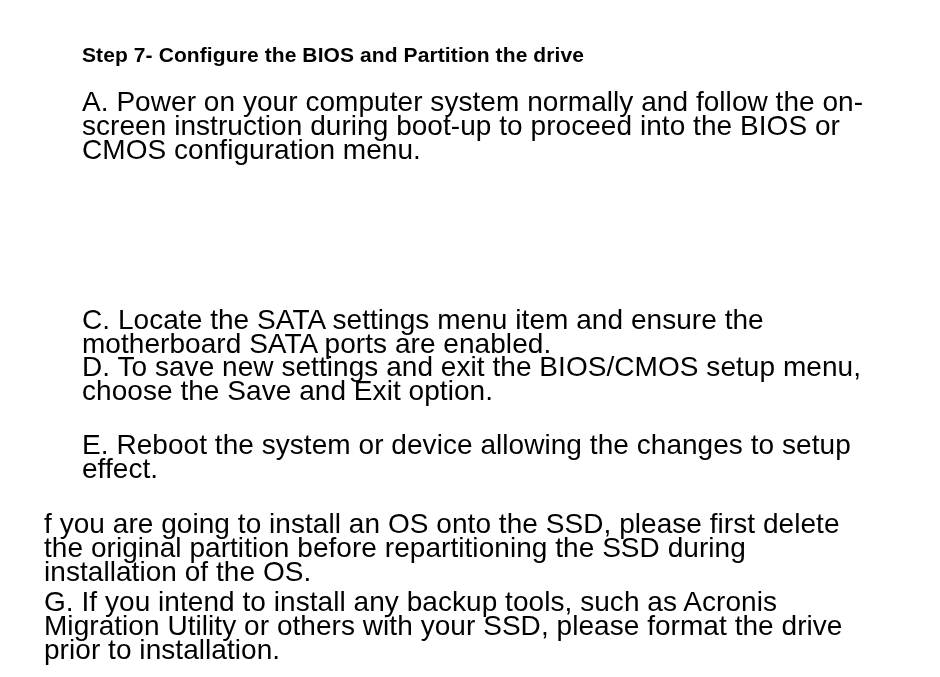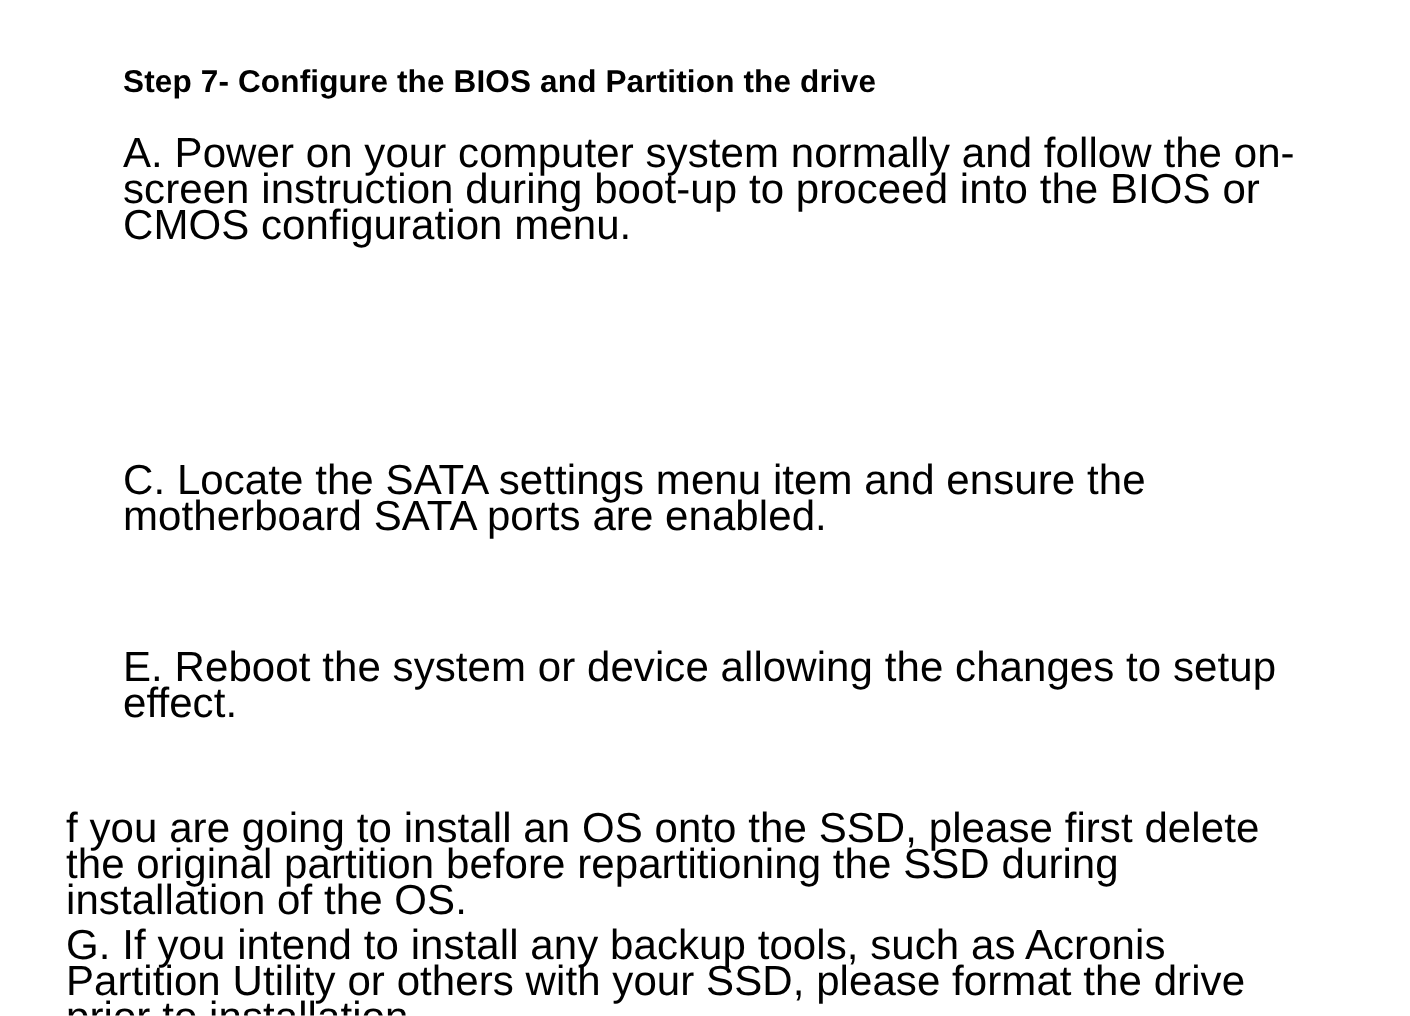--- a/index.html
+++ b/index.html
@@ -35,21 +35,20 @@
     line-height: 24px;
     letter-spacing: 0.05px;
   }
   .indent {
     left: 82px;
     width: 790px;
   }
   .outdent {
     left: 44px;
     width: 830px;
-    margin-top: 28px;
   }
   .p-a { top: 90px; }
   .p-b { top: 199px; }
   .p-c { top: 278px; margin-top: 30px; }
   .p-d { top: 355px; }
   .p-e { top: 433px; }
   .p-f { top: 512px; }
   .p-g { top: 590px; }
 </style>
 </head>
@@ -57,20 +56,21 @@
 
 <div class="page">
 
   <div class="doc-title">Step 7- Configure the BIOS and Partition the drive</div>
 
   <div class="block indent p-a">A. Power on your computer system normally and follow the on-screen instruction during boot-up to proceed into the BIOS or CMOS configuration menu.</div>
 
 
   <div class="block indent p-c">C. Locate the SATA settings menu item and ensure the motherboard SATA ports are enabled.</div>
 
+  <div class="block indent p-d">D. To save new settings and exit the BIOS/CMOS setup menu, choose the Save and Exit option.</div>
 
   <div class="block indent p-e">E. Reboot the system or device allowing the changes to setup effect.</div>
 
   <div class="block outdent p-f">f you are going to install an OS onto the SSD, please first delete the original partition before repartitioning the SSD during installation of the OS.</div>
 
-  <div class="block outdent p-g">G. If you intend to install any backup tools, such as Acronis Partition Utility or others with your SSD, please format the drive prior to installation.</div>
+  <div class="block outdent p-g">G. If you intend to install any backup tools, such as Acronis Migration Utility or others with your SSD, please format the drive prior to installation.</div>
 
 </div>
 
 </body></html>

